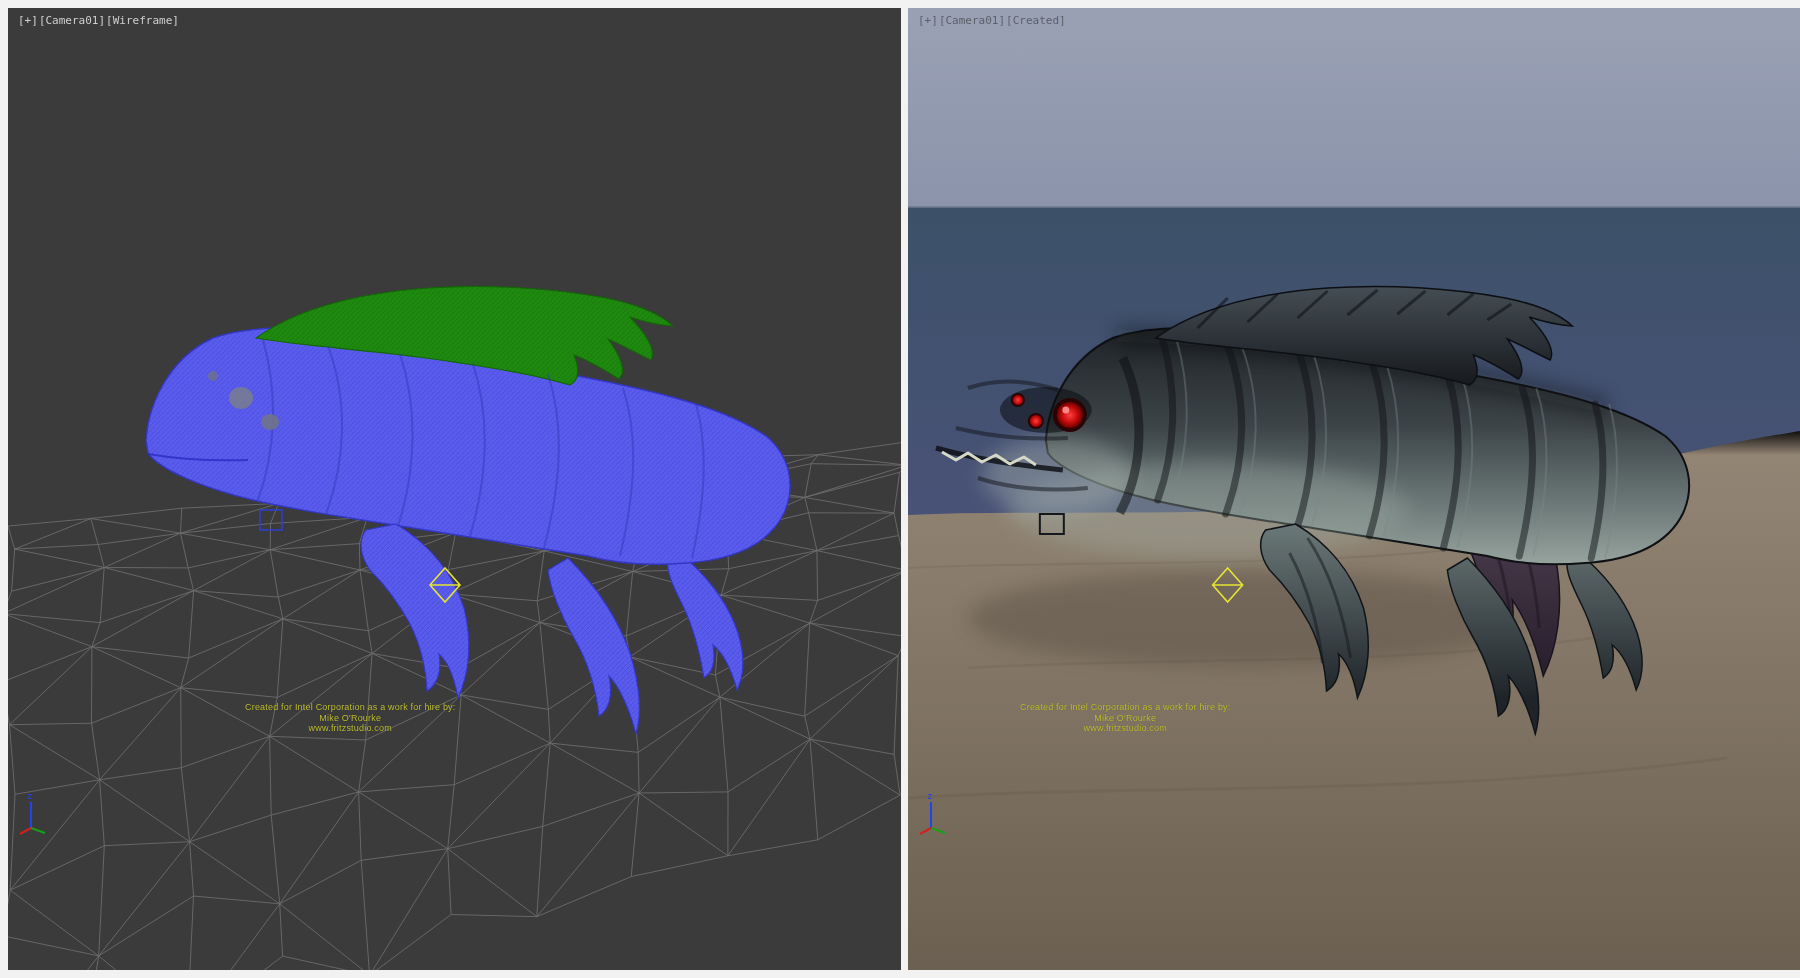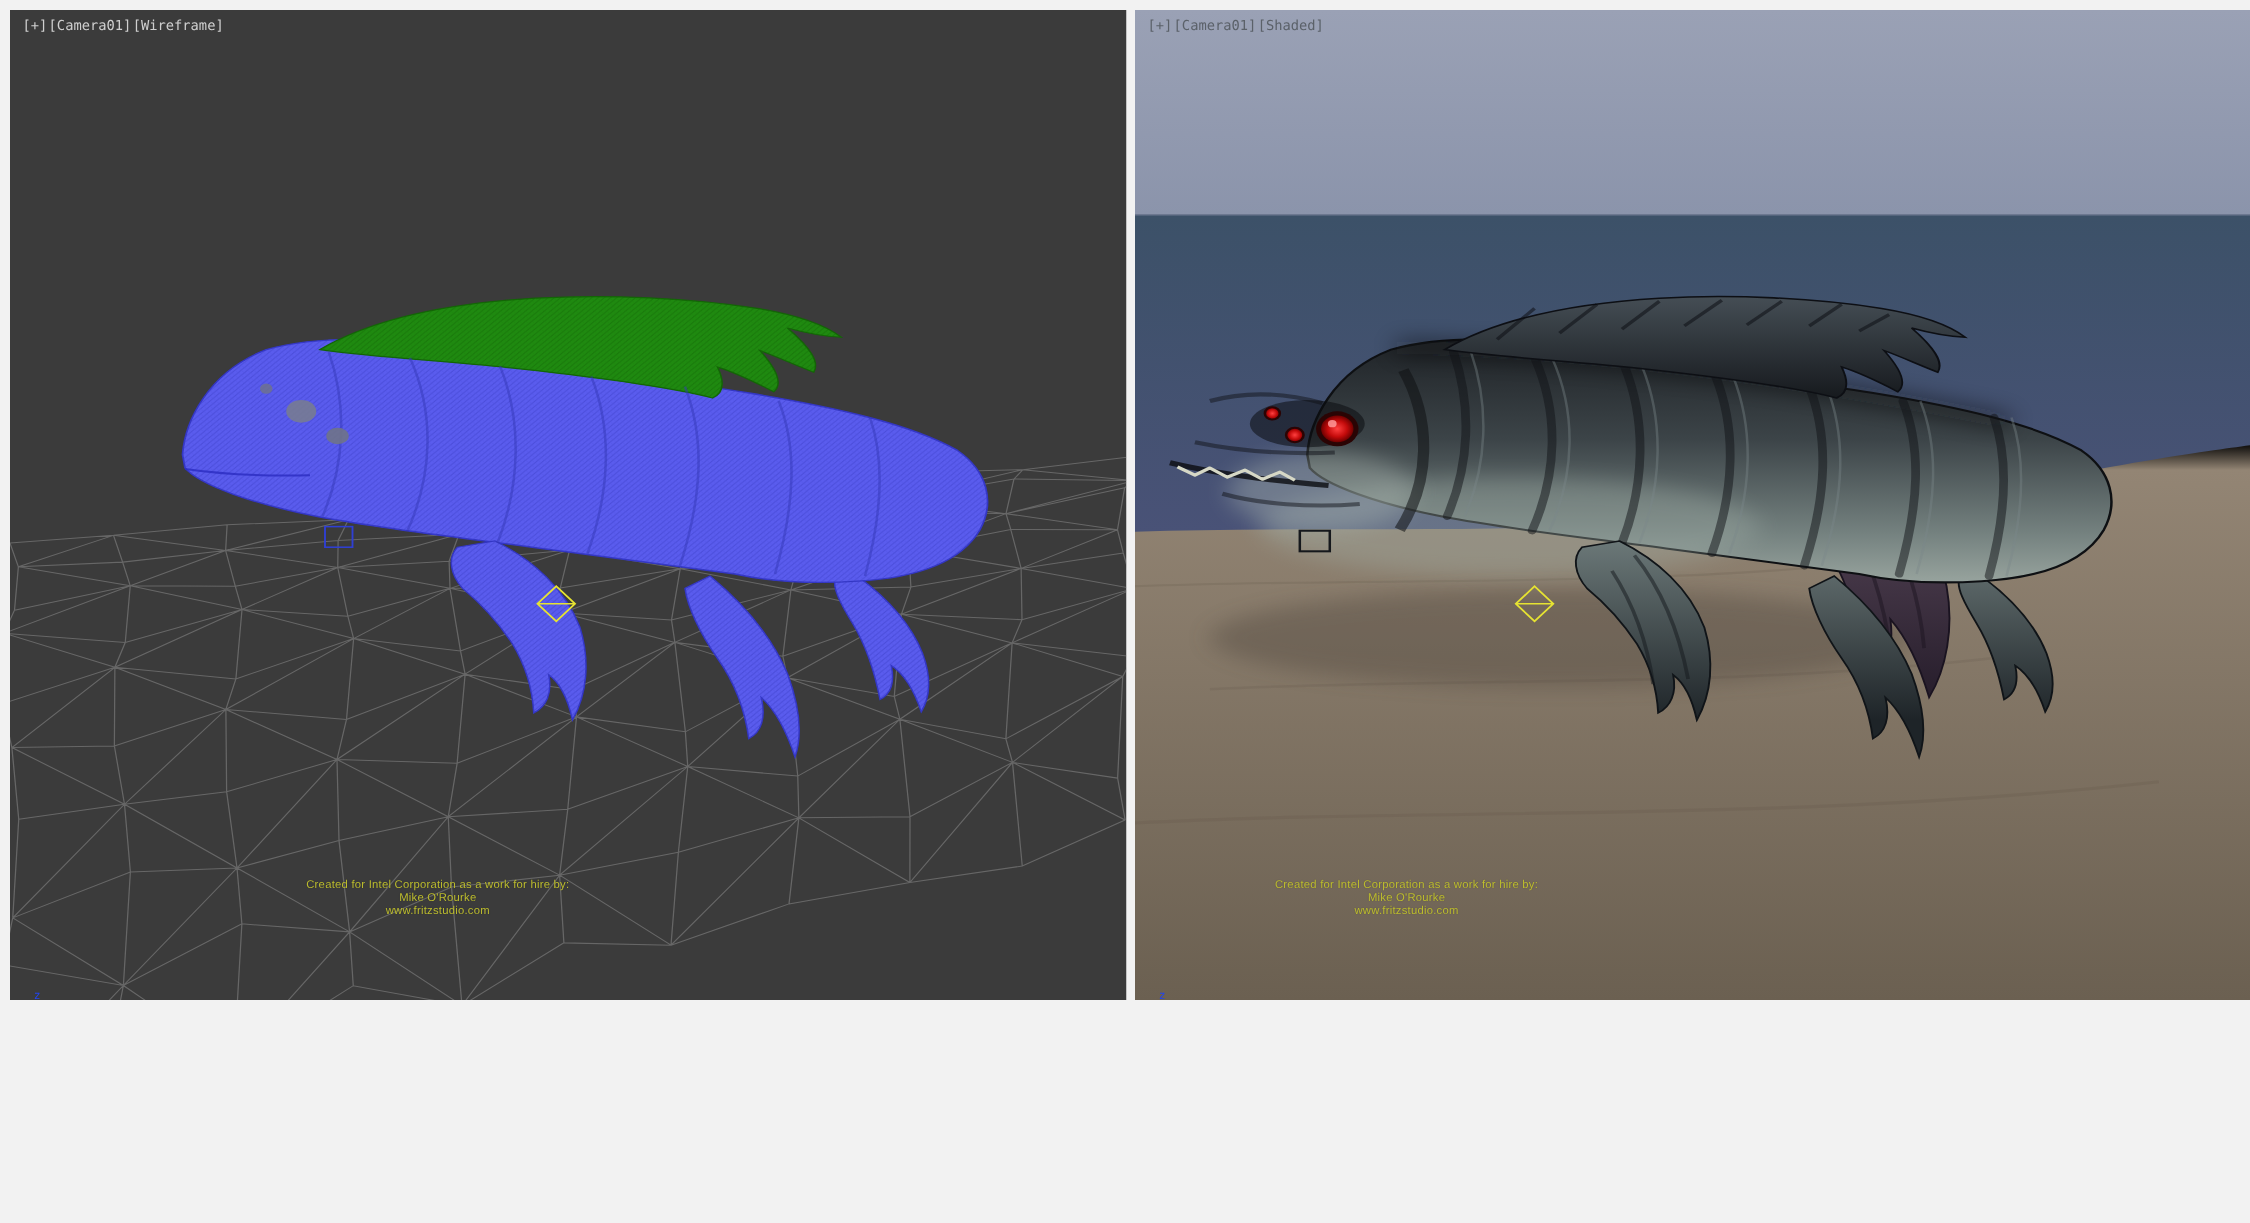--- a/index.html
+++ b/index.html
@@ -1,18 +1,18 @@
 <!DOCTYPE html>
 <html style="--viewport-bg: #3b3b3b; --grid-line: #6e6e6e; --wireframe-blue: #5a5cee; --wireframe-edge: #3336c4; --fin-green: #1f8a10; --fin-green-dark: #136506; --gizmo-yellow: #e6e332; --watermark-yellow: #bdbd2e; --eye-red: #cc1010; --sky-top: #9aa1b5; --sky-lower: #42566f; --sand: #8a7c6b;"><head>
 <meta charset="utf-8">
 <style>
   html,body{margin:0;padding:0;background:#e8e8e8;}
   .frame{position:relative;width:1800px;height:978px;background:#f2f2f2;overflow:hidden;
          font-family:"Liberation Sans",sans-serif;}
-  .vp{position:absolute;top:8px;height:792px;overflow:hidden;}
+  .vp{position:absolute;top:8px;height:962px;overflow:hidden;}
   .vp-left{left:8px;width:893px;background:var(--viewport-bg,#3b3b3b);}
   .vp-right{left:908px;width:892px;background:#8d96ac;}
   svg.scene{position:absolute;left:0;top:0;width:100%;height:100%;display:block;}
   .vp-label{position:absolute;top:6px;left:10px;z-index:5;
             font:11px "DejaVu Sans Mono",monospace;letter-spacing:0;white-space:nowrap;}
   .vp-left .vp-label{color:#cfcfcf;}
   .vp-right .vp-label{color:#5b6169;}
   .vp-label span{margin-right:1px;cursor:default;}
   .watermark{position:absolute;z-index:4;font:9px "Liberation Sans",sans-serif;
              color:var(--watermark-yellow,#bdbd2e);line-height:10.5px;letter-spacing:.2px;
@@ -207,21 +207,21 @@
 
       <g>
         <rect x="132" y="506" width="24" height="20" fill="none" stroke="#15181c" stroke-width="2"></rect>
       </g>
       <g>
         <path d="M320 560 L335 577 L320 594 L305 577 Z M305 577 L335 577" fill="none" style="stroke:var(--gizmo-yellow,#e6e332)" stroke-width="1.6"></path>
       </g>
     </svg>
 
     <div class="vp-label">
-      <span>[+]</span><span>[Camera01]</span><span>[Shaded]</span>
+      <span>[+]</span><span>[Camera01]</span><span>[Created]</span>
     </div>
 
     <div class="watermark wm-right">
       <div>Created for Intel Corporation as a work for hire by:</div>
       <div>Mike O'Rourke</div>
       <div>www.fritzstudio.com</div>
     </div>
 
     <svg class="tripod" viewBox="0 0 46 50">
       <line x1="15" y1="12" x2="15" y2="38" stroke="#2244ee" stroke-width="2"></line>

